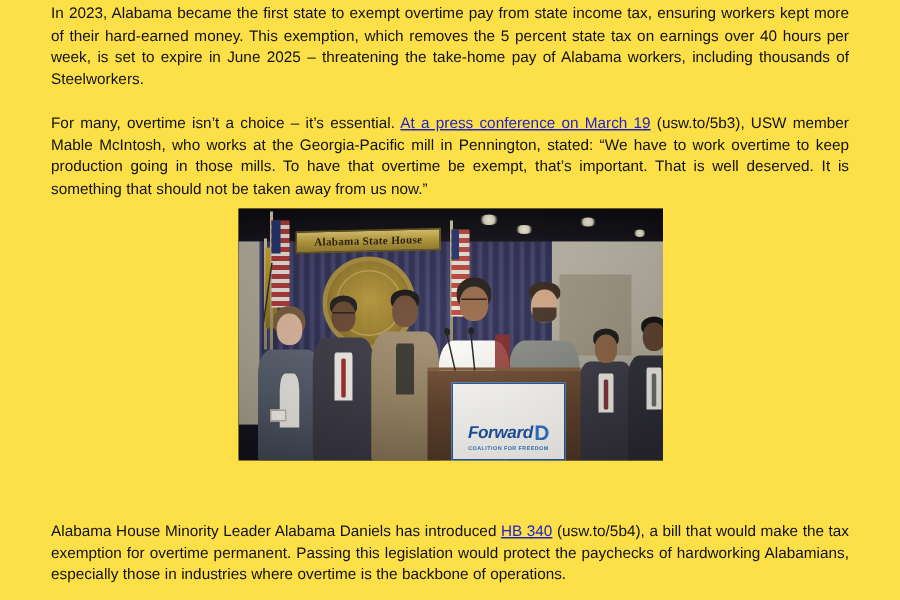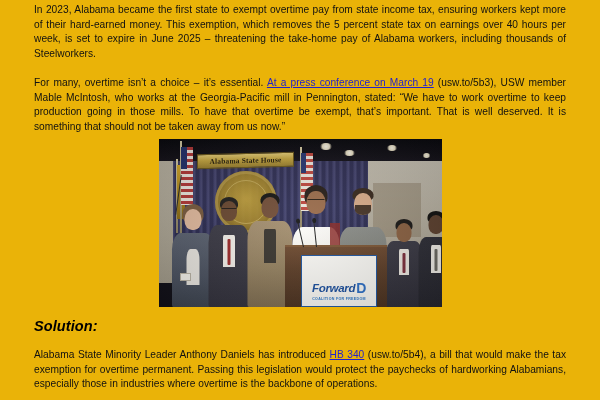--- a/index.html
+++ b/index.html
@@ -14,21 +14,21 @@
   body {
     font-family: "Liberation Sans", sans-serif;
     color: #000000;
     position: relative;
   }
 
   .page {
     position: relative;
     width: 600px;
     height: 400px;
-    background: #eab308;
+    background: #fde047;
     padding: 0;
   }
 
   .content {
     position: absolute;
     left: 34px;
     top: 3px;
     width: 532px;
   }
 
@@ -511,19 +511,18 @@
           </div>
         </div>
       </div>
       <div class="pmic pm1"></div>
       <div class="pmic pm2"></div>
 
       <div class="photo-grade"></div>
     </div>
   </div>
 
-  <div class="solution-head">Solution:</div>
 
   <div class="lower-content">
-    <p class="body-text"><span>Alabama State Minority Leader Anthony Daniels has introduced </span><a class="inline-link" href="#">HB 340</a><span> (usw.to/5b4), a bill that would make the tax exemption for overtime permanent. Passing this legislation would protect the paychecks of hardworking Alabamians, especially those in industries where overtime is the backbone of operations.</span></p>
+    <p class="body-text"><span>Alabama House Minority Leader Alabama Daniels has introduced </span><a class="inline-link" href="#">HB 340</a><span> (usw.to/5b4), a bill that would make the tax exemption for overtime permanent. Passing this legislation would protect the paychecks of hardworking Alabamians, especially those in industries where overtime is the backbone of operations.</span></p>
   </div>
 
 </div>
 
 </body></html>

